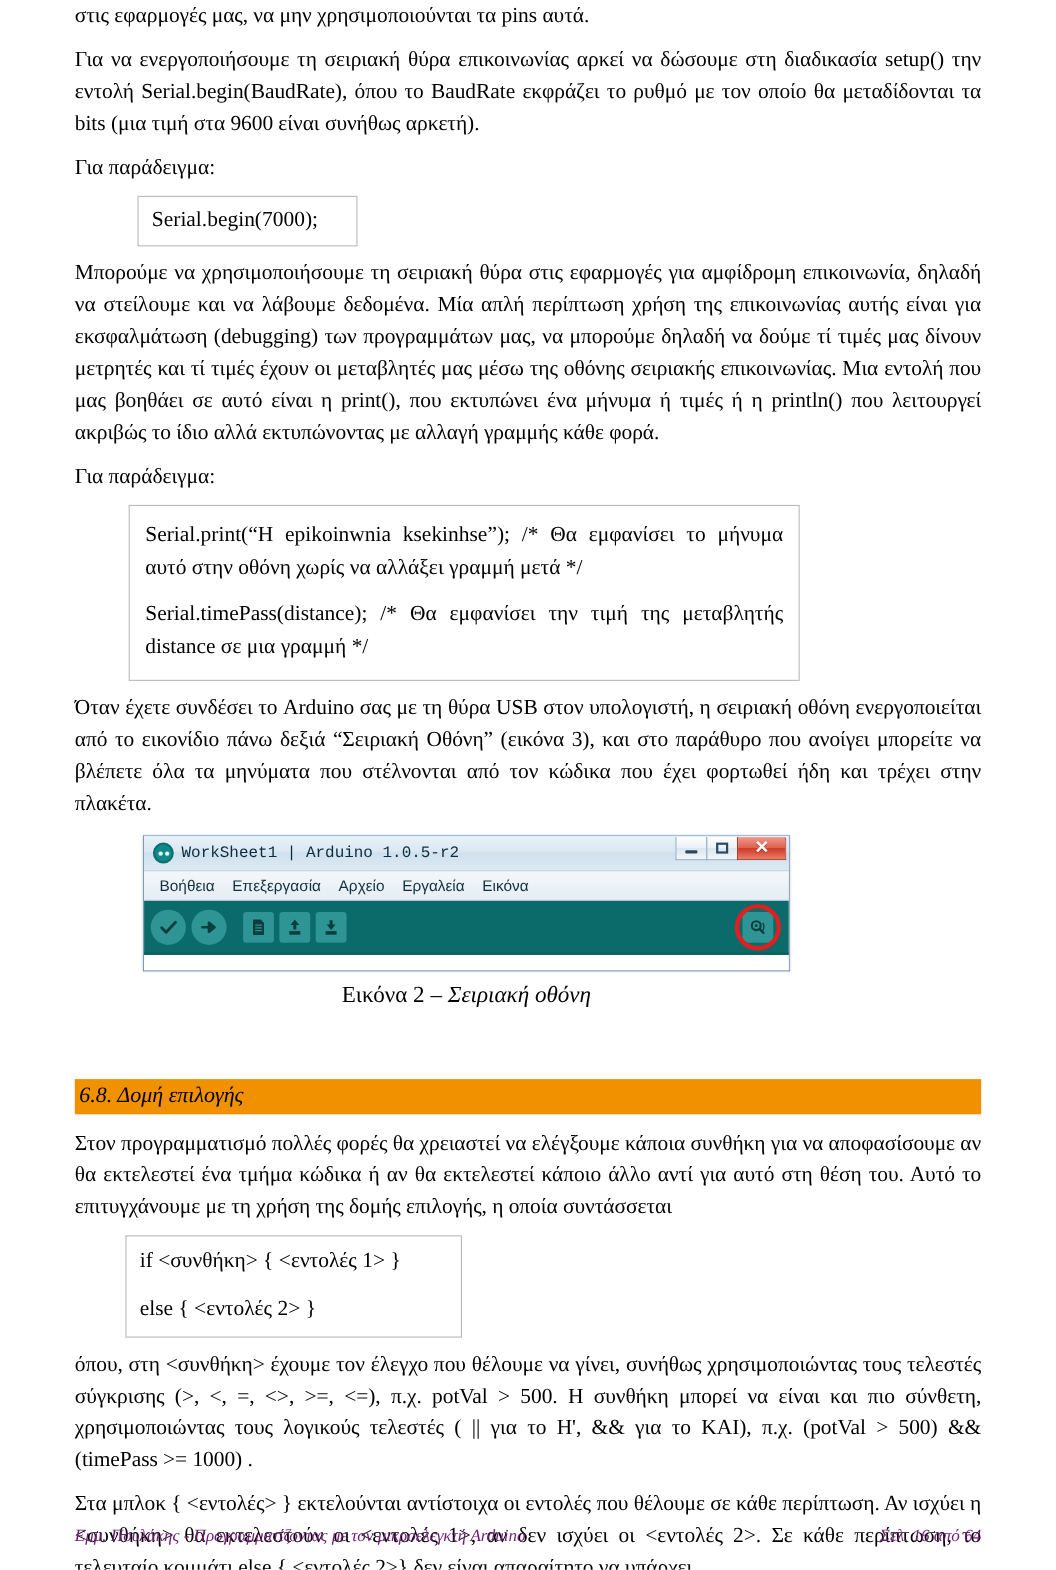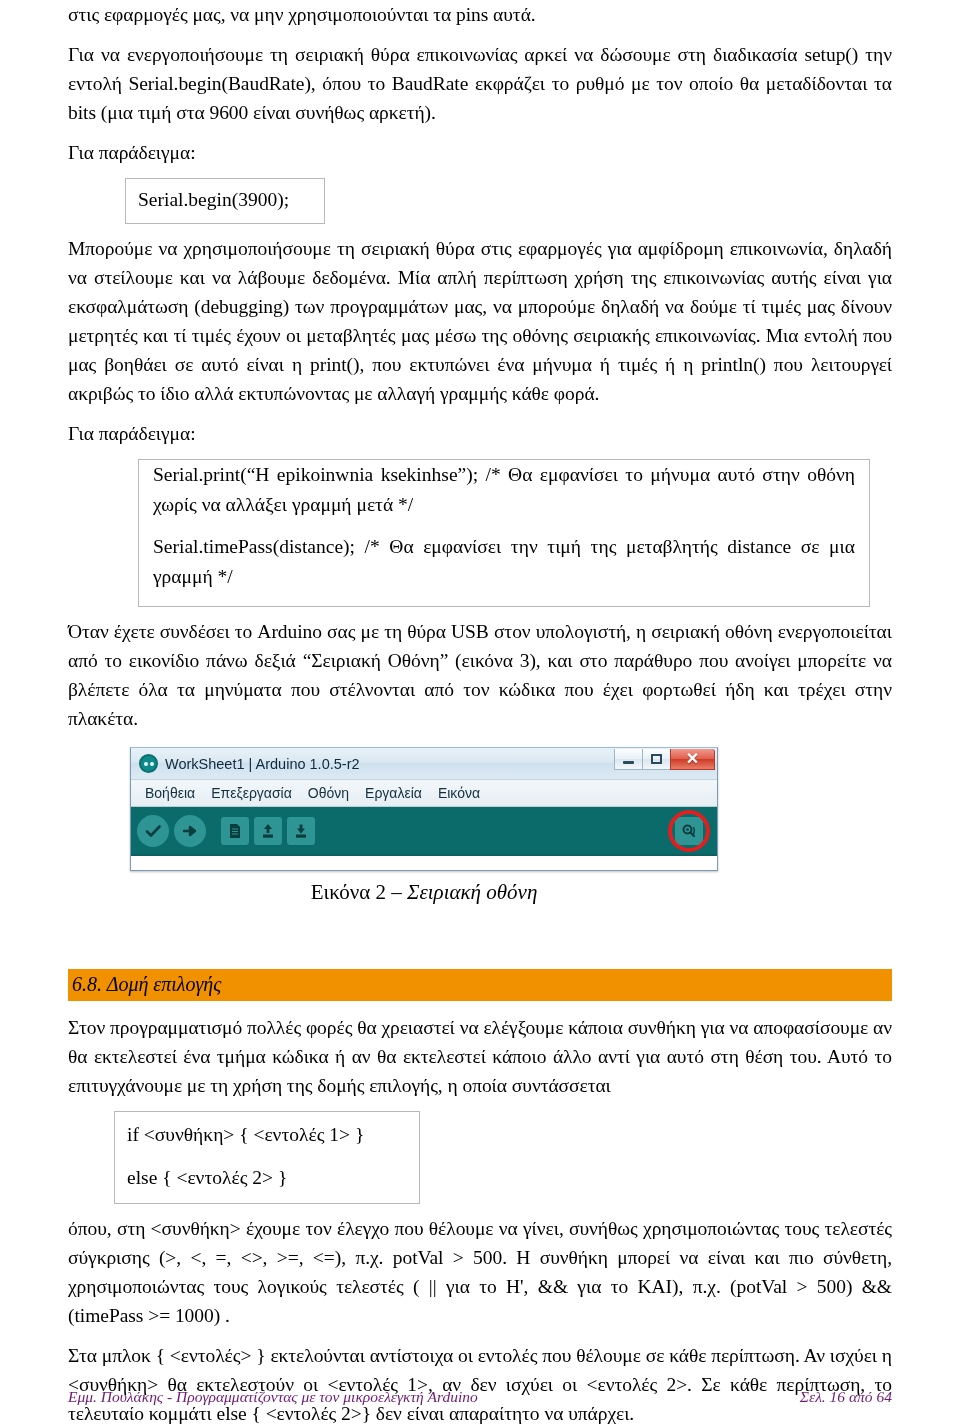--- a/index.html
+++ b/index.html
@@ -52,23 +52,23 @@
     line-height: 30px;
     text-align: justify;
   }
   .codebox p + p { margin-top: 12px; }
 
   .cb-serial-begin {
     width: 200px;
     margin-left: 57px;
   }
   .cb-serial-print {
-    width: 732px;
-    margin-left: 70px;
-    padding: 0 14px 14px 14px;
+    width: 610px;
+    margin-left: 49px;
+    padding: 12px 14px 14px 14px;
   }
   .cb-ifelse {
     width: 306px;
     margin-left: 46px;
     padding: 7px 12px 10px 12px;
   }
   .cb-ifelse p { line-height: 31px; }
 
   
   .ide-wrap {
@@ -103,21 +103,21 @@
     margin-right: 7px;
     flex: none;
   }
   .ard-logo i {
     display:block;
     width: 4px; height: 4px;
     border-radius: 50%;
     background: #eaf7f7;
   }
   .ide-title {
-    font-family: Liberation Sans, sans-serif;
+    font-family: Liberation Mono, monospace;
     font-size: 14.5px;
     color: #0d2b3d;
     white-space: nowrap;
   }
   .win-btns {
     position: absolute;
     right: 2px;
     top: 1px;
     display: flex;
     align-items: flex-start;
@@ -262,21 +262,21 @@
 <div class="page">
   <div class="content">
 
     <p class="body-text no-just">στις εφαρμογές μας, να μην χρησιμοποιούνται τα pins αυτά.</p>
 
     <p class="body-text">Για να ενεργοποιήσουμε τη σειριακή θύρα επικοινωνίας αρκεί να δώσουμε στη διαδικασία setup() την εντολή Serial.begin(BaudRate), όπου το BaudRate εκφράζει το ρυθμό με τον οποίο θα μεταδίδονται τα bits (μια τιμή στα 9600 είναι συνήθως αρκετή).</p>
 
     <p class="body-text no-just">Για παράδειγμα:</p>
 
     <div class="codebox cb-serial-begin">
-      <p>Serial.begin(3900);</p>
+      <p>Serial.begin(7000);</p>
     </div>
 
     <p class="body-text">Μπορούμε να χρησιμοποιήσουμε τη σειριακή θύρα στις εφαρμογές για αμφίδρομη επικοινωνία, δηλαδή να στείλουμε και να λάβουμε δεδομένα. Μία απλή περίπτωση χρήση της επικοινωνίας αυτής είναι για εκσφαλμάτωση (debugging) των προγραμμάτων μας, να μπορούμε δηλαδή να δούμε τί τιμές μας δίνουν μετρητές και τί τιμές έχουν οι μεταβλητές μας μέσω της οθόνης σειριακής επικοινωνίας. Μια εντολή που μας βοηθάει σε αυτό είναι η print(), που εκτυπώνει ένα μήνυμα ή τιμές ή η println() που λειτουργεί ακριβώς το ίδιο αλλά εκτυπώνοντας με αλλαγή γραμμής κάθε φορά.</p>
 
     <p class="body-text no-just">Για παράδειγμα:</p>
 
     <div class="codebox cb-serial-print">
       <p>Serial.print(“H epikoinwnia ksekinhse”); /* Θα εμφανίσει το μήνυμα αυτό στην οθόνη χωρίς να αλλάξει γραμμή μετά */</p>
       <p>Serial.timePass(distance); /* Θα εμφανίσει την τιμή της μεταβλητής distance σε μια γραμμή */</p>
     </div>
@@ -301,21 +301,21 @@
             </span>
             <span class="wb close">
               <span class="wb-close-x">✕</span>
             </span>
           </span>
         </div>
 
         <div class="ide-menubar">
           <span class="mi">Βοήθεια</span>
           <span class="mi">Επεξεργασία</span>
-          <span class="mi">Οθόνη</span>
+          <span class="mi">Αρχείο</span>
           <span class="mi">Εργαλεία</span>
           <span class="mi">Εικόνα</span>
         </div>
 
         <div class="ide-toolbar">
 
           <span class="tb-round">
             <svg width="18" height="18" viewBox="0 0 18 18">
               <path d="M3 9.5 L7 13.5 L15.5 4.5" stroke="#0b3e3e" stroke-width="2.6" fill="none" stroke-linecap="round" stroke-linejoin="round"></path>
             </svg>

